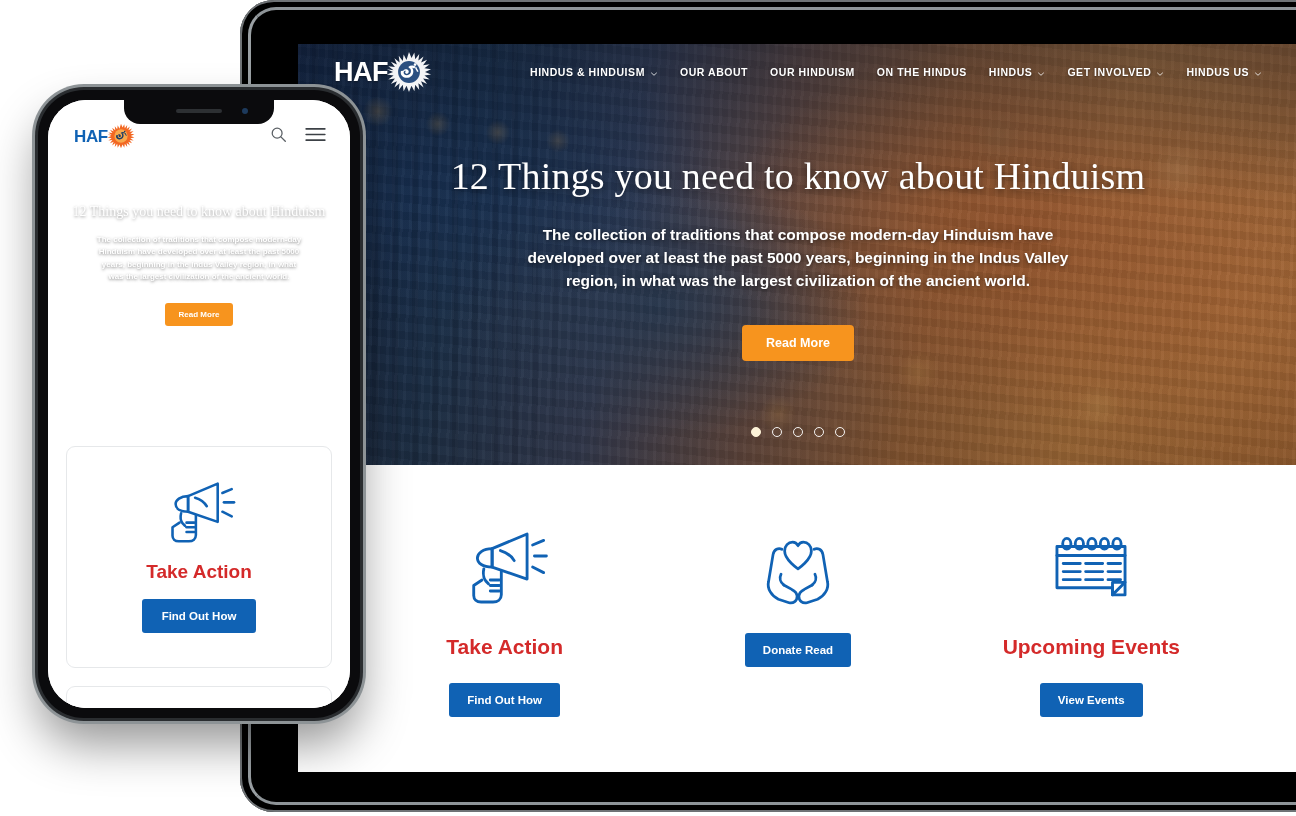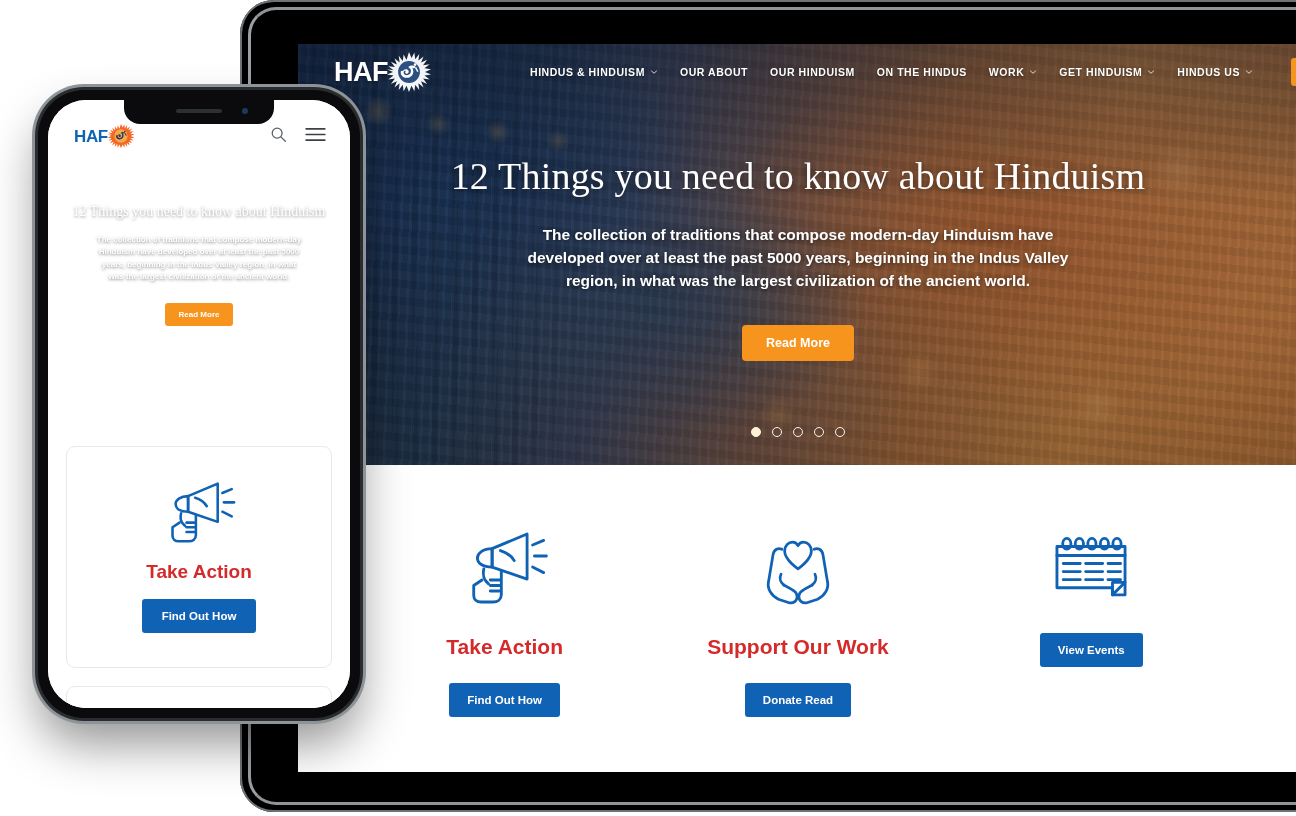--- a/index.html
+++ b/index.html
@@ -94,21 +94,21 @@
     color: #ffffff; font-weight: 800; font-size: 27px;
     letter-spacing: -0.5px; line-height: 1;
     font-family: "Liberation Sans", sans-serif;
     text-shadow: 0 1px 2px rgba(0,0,0,.35);
   }
   .brand-sun { width: 46px; height: 46px; margin-left: -2px; }
   .nav-items { display: flex; align-items: center; gap: 22px; margin-left: 98px; }
   .nav-item {
     color: #ffffff; font-size: 10.5px; font-weight: 700;
     letter-spacing: .55px; white-space: nowrap;
-    display: flex; align-items: center; gap: 5px;
+    display: flex; align-items: flex-end; gap: 5px;
     text-shadow: 0 1px 2px rgba(0,0,0,.45);
     cursor: pointer;
   }
   .caret { width: 8px; height: 8px; opacity: .9; }
   .donate-btn {
     background: #f7941e; color: #ffffff;
     font-size: 10.5px; font-weight: 800; letter-spacing: .6px;
     padding: 8px 16px; border-radius: 3px; margin-left: 16px;
     cursor: pointer; white-space: nowrap;
   }
@@ -335,27 +335,27 @@
           <div class="nav-item">
             <span>OUR ABOUT</span>
           </div>
           <div class="nav-item">
             <span>OUR HINDUISM</span>
           </div>
           <div class="nav-item">
             <span>ON THE HINDUS</span>
           </div>
           <div class="nav-item">
-            <span>WORK</span>
+            <span>HINDUS</span>
             <svg class="caret" viewBox="0 0 10 10">
                 <path d="M1.5 3.4 L5 6.6 L8.5 3.4" stroke="#ffffff" stroke-width="1.1" fill="none"></path>
               </svg>
           </div>
           <div class="nav-item">
-            <span>GET HINDUISM</span>
+            <span>GET INVOLVED</span>
             <svg class="caret" viewBox="0 0 10 10">
                 <path d="M1.5 3.4 L5 6.6 L8.5 3.4" stroke="#ffffff" stroke-width="1.1" fill="none"></path>
               </svg>
           </div>
           <div class="nav-item">
             <span>HINDUS US</span>
             <svg class="caret" viewBox="0 0 10 10">
                 <path d="M1.5 3.4 L5 6.6 L8.5 3.4" stroke="#ffffff" stroke-width="1.1" fill="none"></path>
               </svg>
           </div>
@@ -405,40 +405,40 @@
       <div class="feature">
         <div class="feature-icon">
           <svg viewBox="0 0 92 82" width="82" height="74" fill="none" stroke="#1062b4" stroke-width="3.1" stroke-linejoin="round" stroke-linecap="round">
             <path d="M46 42 C46 42 31 32 31 22 C31 16 35 12 40 12 C43 12 45 14 46 16 C47 14 49 12 52 12 C57 12 61 16 61 22 C61 32 46 42 46 42 Z"></path>
             <path d="M28 20 C24 18 19 20 18 26 L13 56 C11 64 16 72 24 76 L36 80 C41 81 45 78 45 73 C45 69 43 67 39 65 L30 60"></path>
             <path d="M30 60 C26 57 25 52 27 48"></path>
             <path d="M64 20 C68 18 73 20 74 26 L79 56 C81 64 76 72 68 76 L56 80 C51 81 47 78 47 73 C47 69 49 67 53 65 L62 60"></path>
             <path d="M62 60 C66 57 67 52 65 48"></path>
           </svg>
         </div>
-        <div class="feature-title">Support Our Work</div>
         <div class="feature-btn">Donate Read</div>
       </div>
 
       <div class="feature">
         <div class="feature-icon">
           <svg viewBox="0 0 96 80" width="86" height="72" fill="none" stroke="#1062b4" stroke-width="3.2" stroke-linejoin="round" stroke-linecap="round">
             <path d="M10 16 L86 16 L86 70 L72 70 L72 62 L10 62 Z" fill="none"></path>
             <path d="M72 70 L86 56 L72 56 Z"></path>
             <path d="M10 26 L86 26"></path>
             <ellipse cx="21" cy="13" rx="4.6" ry="6"></ellipse>
             <ellipse cx="35" cy="13" rx="4.6" ry="6"></ellipse>
             <ellipse cx="49" cy="13" rx="4.6" ry="6"></ellipse>
             <ellipse cx="63" cy="13" rx="4.6" ry="6"></ellipse>
             <ellipse cx="77" cy="13" rx="4.6" ry="6"></ellipse>
             <path d="M17 35 L36 35 M42 35 L61 35 M67 35 L81 35"></path>
             <path d="M17 44 L36 44 M42 44 L61 44 M67 44 L81 44"></path>
             <path d="M17 53 L36 53 M42 53 L61 53 M67 53 L81 53"></path>
           </svg>
         </div>
+        <div class="feature-title">Upcoming Events</div>
         <div class="feature-btn">View Events</div>
       </div>
 
     </section>
   </div>
 
   <div class="phone">
     <div class="phone-screen">
 
       <div class="phone-notch">

